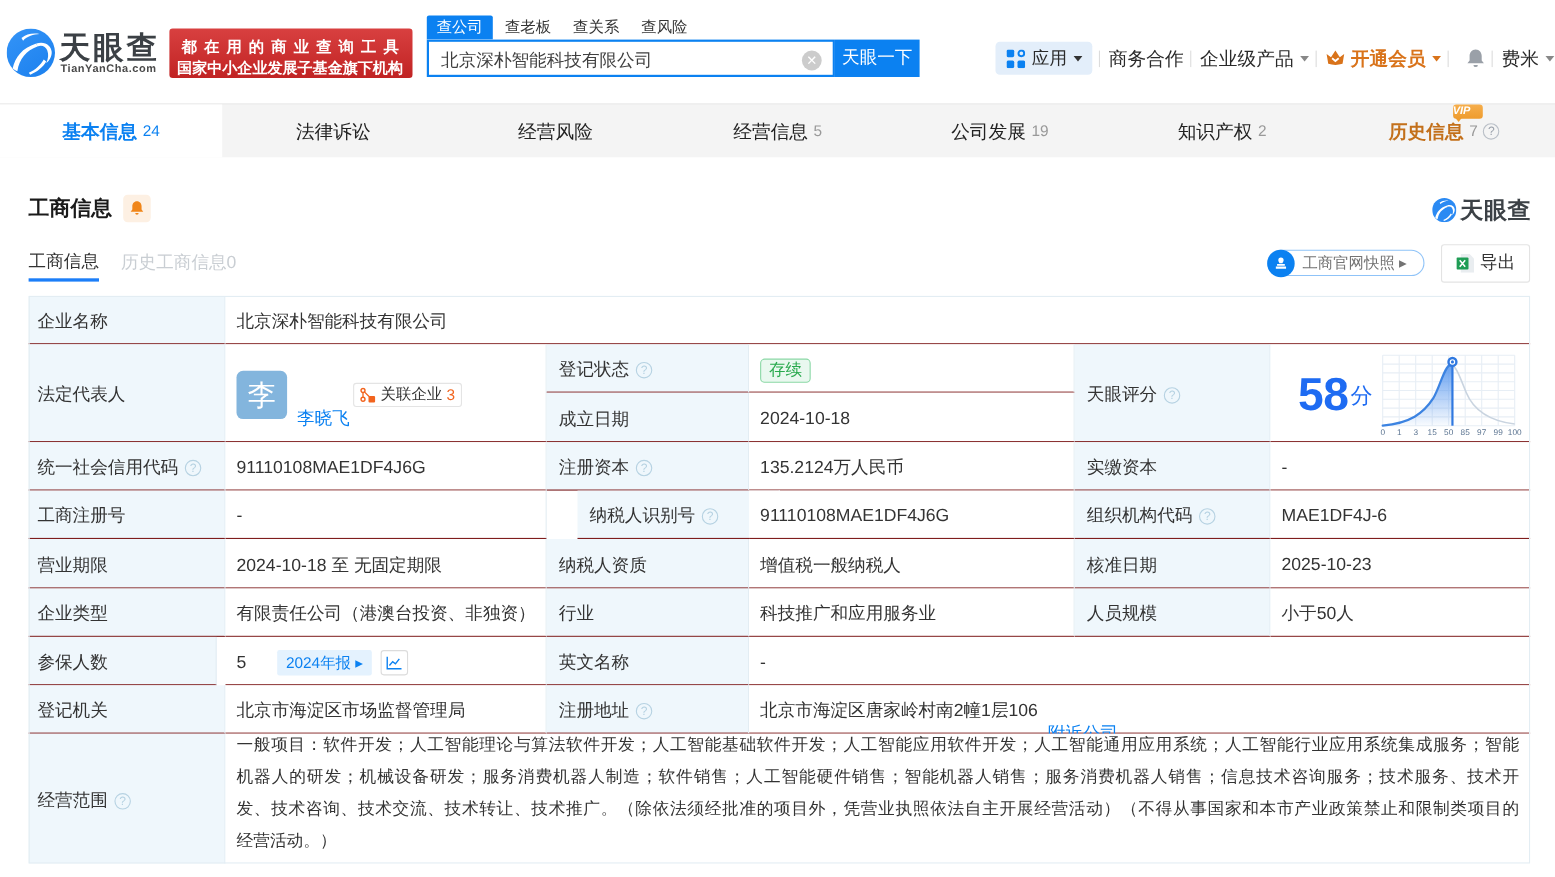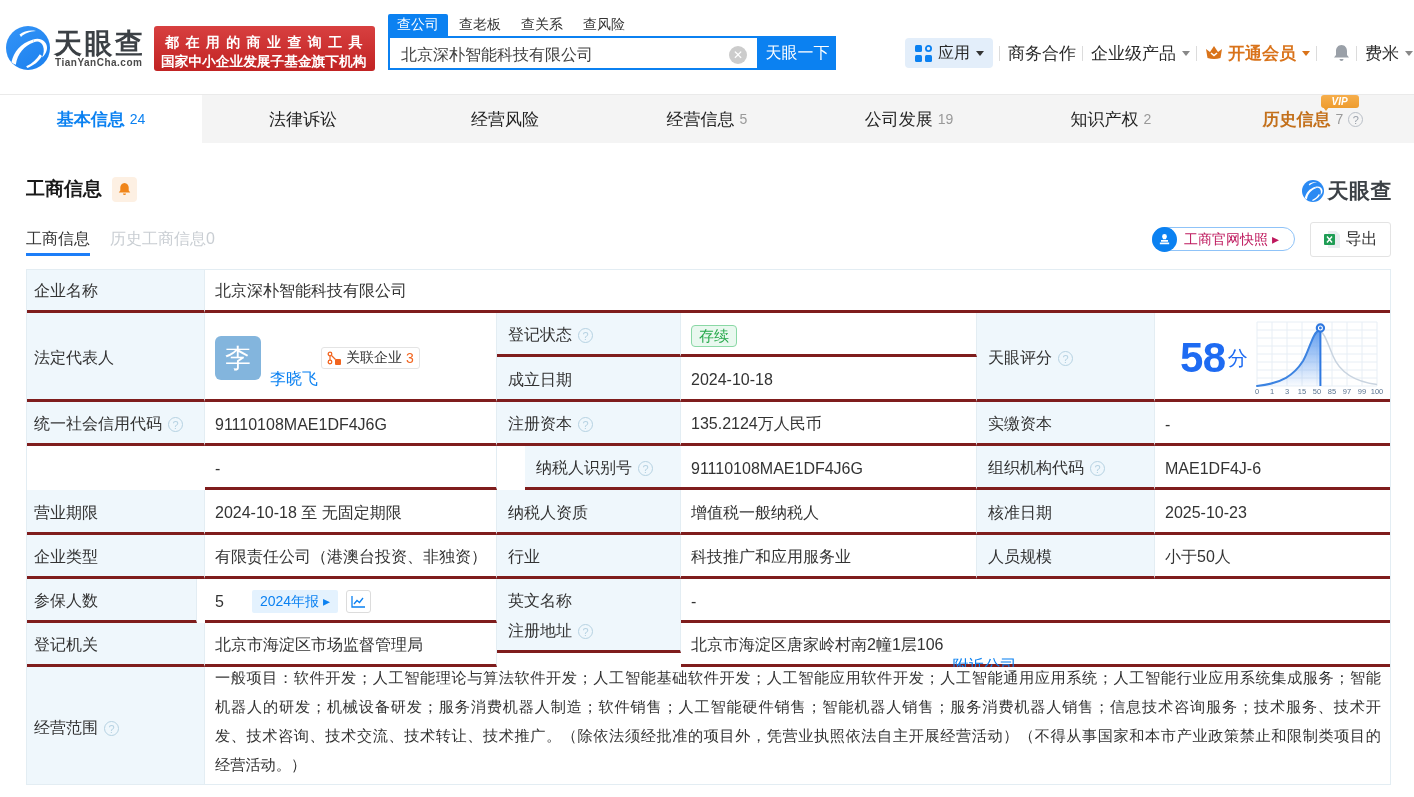--- a/index.html
+++ b/index.html
@@ -39,42 +39,42 @@
 .h1row { position:absolute; left:26px; top:176px; height:26px; display:flex; align-items:center; }
 .h1row b { font-size:19px; color:#1a1a1a; }
 .bellchip { width:25px; height:25px; background:#fdf0e3; border-radius:4px; margin-left:10px; display:flex; align-items:center; justify-content:center; }
 .minilogo { position:absolute; right:22px; top:177px; display:flex; align-items:center; }
 .minilogo b { font-size:21px; color:#3c4146; letter-spacing:0.5px; margin-left:4px; }
 .subtabs { position:absolute; left:26px; top:229px; display:flex; font-size:16px; }
 .subtab1 { color:#333; line-height:19px; padding-bottom:5px; border-bottom:3px solid #1c7ef8; }
 .subtab2 { color:#c9ced3; margin-left:20px; }
 .snapbtn { position:absolute; left:1152px; top:227px; width:143px; height:24px; border:1px solid #8fc3f8; border-radius:12px; }
 .snapbtn .circ { position:absolute; left:-1px; top:-1px; width:25px; height:25px; border-radius:50%; background:#0b81f1; display:flex; align-items:center; justify-content:center; }
-.snapbtn .txt { position:absolute; left:31px; top:3px; font-size:14px; color:#be185d; white-space:nowrap; }
+.snapbtn .txt { position:absolute; left:31px; top:3px; font-size:14px; color:#737373; white-space:nowrap; }
 .exportbtn { position:absolute; left:1310px; top:222px; width:81px; height:35px; border:1px solid #e3e3e3; border-radius:3px; display:flex; align-items:center; justify-content:center; font-size:16px; color:#333; }
 
 .tbl { position:absolute; left:26px; top:269px; width:1365px; height:516px; }
-.c { position:absolute; display:flex; align-items:center; font-size:16px; color:#333; border-right:1px solid #e3edf3; border-bottom:3px solid #7f1d1d; padding-top:4px; }
+.c { position:absolute; display:flex; align-items:center; font-size:16px; color:#333; border-right:1px solid #e3edf3; border-bottom:1px solid #7f1d1d; padding-top:4px; }
 .c.lab { background:#eff7fc; padding-left:8px; }
 .c.lab2 { background:#eff7fc; padding-left:11px; }
 .c.val { background:#fff; padding-left:10px; }
 .c.noright { border-right:none; }
 .c.nobot { border-bottom:none; }
 .tbl-outline { position:absolute; left:0; top:0; width:1365px; height:516px; border:1px solid #e3edf3; pointer-events:none; }
 .qm { display:inline-block; width:15px; height:15px; border:1px solid #b6d2e2; border-radius:50%; color:#b6d2e2; font-size:11px; line-height:14px; text-align:center; margin-left:6px; flex:none; }
 .greentag { display:inline-block; background:#e9f8ef; border:1px solid #8ad8a5; border-radius:4px; color:#28a94c; font-size:15px; line-height:20px; padding:0 7px; }
 .avatar { width:46px; height:44px; background:#83b5dd; border-radius:6px; color:#fff; font-size:26px; display:flex; align-items:center; justify-content:center; }
 .bluelink { color:#0b81f1;margin-top:42px; }
 .reltag { display:flex; align-items:center; border:1px solid #e4e4e4; border-radius:3px; height:22px; padding:0 5px; font-size:14px; color:#333; }
 .reltag .n { color:#f2641e; margin-left:4px; }
 .yeartag { display:flex; align-items:center; background:#e4f2fe; border-radius:2px; height:23px; padding:0 8px; font-size:14px; color:#0b81f1; }
 .charticon { width:25px; height:23px; border:1px solid #dcdcdc; border-radius:3px; display:flex; align-items:center; justify-content:center; }
 .score { font-size:42px; font-weight:bold; color:#1e6bf2; letter-spacing:-0.5px; }
 .score-fen { font-size:20px; color:#1e6bf2; margin-left:2px; }
-.vipbadge { position:absolute; left:58px; top:-13px; width:38px; height:13px; background:linear-gradient(180deg,#f6ae4c,#ee9c2e); border-radius:3px; color:#fff; font-size:10px; font-weight:bold; font-style:italic; text-align:center; line-height:13px; }
+.vipbadge { position:absolute; left:58px; top:-13px; width:27px; height:13px; background:linear-gradient(180deg,#f6ae4c,#ee9c2e); border-radius:3px; color:#fff; font-size:10px; font-weight:bold; font-style:italic; line-height:13px; }
 .vipbadge:after { content:""; position:absolute; left:2px; bottom:-3px; border-left:3px solid transparent; border-right:3px solid transparent; border-top:4px solid #ee9c2e; }
 .qm2 { display:inline-block; width:15px; height:15px; border:1px solid #b9bfc7; border-radius:50%; color:#9aa1ab; font-size:11px; line-height:14px; text-align:center; margin-left:5px; font-weight:normal; }
 </style>
 </head>
 <body>
 <div class="page">
 
   <div class="hdr">
     <svg class="abs" style="left:6px;top:26px" width="44" height="44" viewBox="0 0 44 44">
       <defs>
@@ -261,20 +261,21 @@
           <text x="108" y="74" font-size="7.5" fill="#5a7390" text-anchor="middle" font-family="Liberation Sans">99</text>
           <text x="123" y="74" font-size="7.5" fill="#5a7390" text-anchor="middle" font-family="Liberation Sans">100</text>
         </svg>
       </div>
       <div class="c lab" style="left:0px;top:133px;width:179px;height:44px">统一社会信用代码<span class="qm">?</span></div>
       <div class="c val" style="left:179px;top:133px;width:292px;height:44px">91110108MAE1DF4J6G</div>
       <div class="c lab2" style="left:471px;top:133px;width:184px;height:44px">注册资本<span class="qm">?</span></div>
       <div class="c val" style="left:655px;top:133px;width:296px;height:44px">135.2124万人民币</div>
       <div class="c lab2" style="left:951px;top:133px;width:178px;height:44px">实缴资本</div>
       <div class="c val noright" style="left:1129px;top:133px;width:236px;height:44px">-</div>
+      <div class="c lab" style="left:0px;top:177px;width:179px;height:44px">工商注册号</div>
       <div class="c val" style="left:179px;top:177px;width:292px;height:44px">-</div>
       <div class="c lab2" style="left:499px;top:177px;width:184px;height:44px">纳税人识别号<span class="qm">?</span></div>
       <div class="c val" style="left:655px;top:177px;width:296px;height:44px">91110108MAE1DF4J6G</div>
       <div class="c lab2" style="left:951px;top:177px;width:178px;height:44px">组织机构代码<span class="qm">?</span></div>
       <div class="c val noright" style="left:1129px;top:177px;width:236px;height:44px">MAE1DF4J-6</div>
       <div class="c lab" style="left:0px;top:221px;width:179px;height:45px">营业期限</div>
       <div class="c val" style="left:179px;top:221px;width:292px;height:45px">2024-10-18 至 无固定期限</div>
       <div class="c lab2" style="left:471px;top:221px;width:184px;height:45px">纳税人资质</div>
       <div class="c lab2" style="left:951px;top:221px;width:178px;height:45px">核准日期</div>
       <div class="c val" style="left:655px;top:221px;width:296px;height:45px">增值税一般纳税人</div>
@@ -291,21 +292,21 @@
             <svg width="15" height="13" viewBox="0 0 15 13">
               <path d="M1 1 L1 12 L14 12" stroke="#0b81f1" stroke-width="1.3" fill="none"></path>
               <path d="M3 9 L6 5.5 L8.5 7.5 L12 3" stroke="#0b81f1" stroke-width="1.3" fill="none"></path>
             </svg>
           </span></div>
       </div>
       <div class="c lab2" style="left:471px;top:310px;width:184px;height:44px">英文名称</div>
       <div class="c val noright" style="left:655px;top:310px;width:710px;height:44px">-</div>
       <div class="c lab" style="left:0px;top:354px;width:179px;height:44px">登记机关</div>
       <div class="c val" style="left:179px;top:354px;width:292px;height:44px">北京市海淀区市场监督管理局</div>
-      <div class="c lab2" style="left:471px;top:340px;width:184px;height:44px">注册地址<span class="qm">?</span></div>
+      <div class="c lab2" style="left:471px;top:354px;width:184px;height:44px">注册地址<span class="qm">?</span></div>
       <div class="c val noright" style="left:655px;top:354px;width:710px;height:44px">北京市海淀区唐家岭村南2幢1层106&nbsp;&nbsp;<span class="bluelink">附近公司</span></div>
       <div class="c lab nobot" style="left:0px;top:398px;width:179px;height:118px">经营范围<span class="qm">?</span></div>
       <div class="c val noright nobot" style="left:179px;top:398px;width:1186px;height:118px">
         <div style="width:1166px;line-height:29px;font-size:15.2px;align-self:flex-start;margin-top:-8px">
           <div style="text-align-last:justify">一般项目：软件开发；人工智能理论与算法软件开发；人工智能基础软件开发；人工智能应用软件开发；人工智能通用应用系统；人工智能行业应用系统集成服务；智能</div>
           <div style="text-align-last:justify">机器人的研发；机械设备研发；服务消费机器人制造；软件销售；人工智能硬件销售；智能机器人销售；服务消费机器人销售；信息技术咨询服务；技术服务、技术开</div>
           <div style="text-align-last:justify">发、技术咨询、技术交流、技术转让、技术推广。（除依法须经批准的项目外，凭营业执照依法自主开展经营活动）（不得从事国家和本市产业政策禁止和限制类项目的</div>
           <div>经营活动。）</div>
         </div>
       </div>

